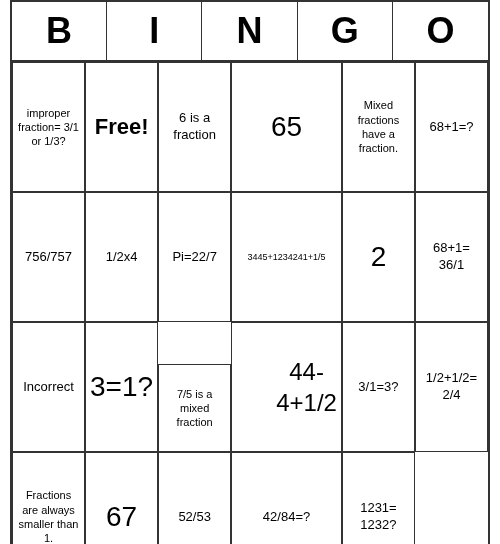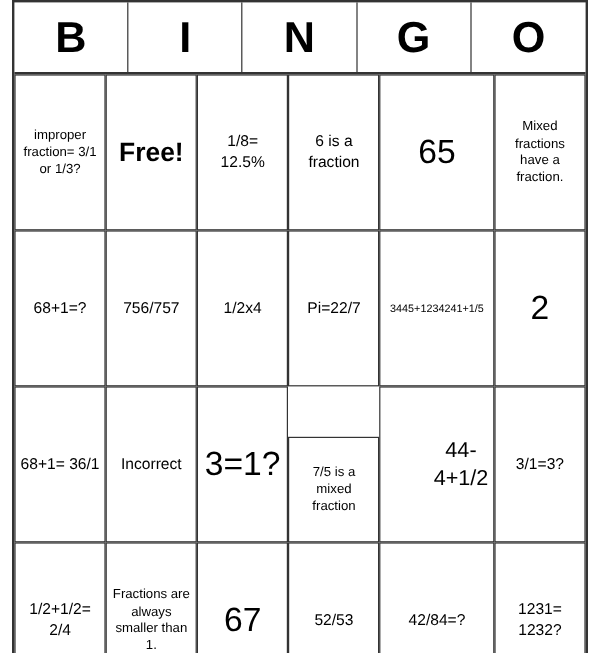--- a/index.html
+++ b/index.html
@@ -49,39 +49,38 @@
     }
     .bingo-cell.free {
       font-size: 22px;
       font-weight: bold;
     }
     .bingo-cell.large {
       font-size: 28px;
       font-weight: normal;
     }
     .bingo-cell.medium {
-      font-size: 18px;
+      font-size: 24px;
       padding-left: 44px;
     }
   </style>
 </head>
 <body>
 
 <div class="bingo-card">
   <div class="bingo-header">
   <div class="bingo-header-cell">B</div>
       <div class="bingo-header-cell">I</div>
       <div class="bingo-header-cell">N</div>
       <div class="bingo-header-cell">G</div>
       <div class="bingo-header-cell">O</div>
     </div>
   <div class="bingo-grid">
   <div class="bingo-cell" style="font-size: 11px;">improper fraction= 3/1 or 1/3?</div>
       <div class="bingo-cell free">Free!</div>
-      <div class="bingo-cell">1/8= 12.5%</div>
       <div class="bingo-cell">6 is a fraction</div>
       <div class="bingo-cell large">65</div>
       <div class="bingo-cell" style="font-size: 11px;">Mixed fractions have a fraction.</div>
       <div class="bingo-cell">68+1=?</div>
       <div class="bingo-cell">756/757</div>
       <div class="bingo-cell">1/2x4</div>
       <div class="bingo-cell">Pi=22/7</div>
       <div class="bingo-cell" style="font-size: 9px; line-height: 1.2;">3445+1234241+1/5</div>
       <div class="bingo-cell large">2</div>
       <div class="bingo-cell">68+1= 36/1</div>

